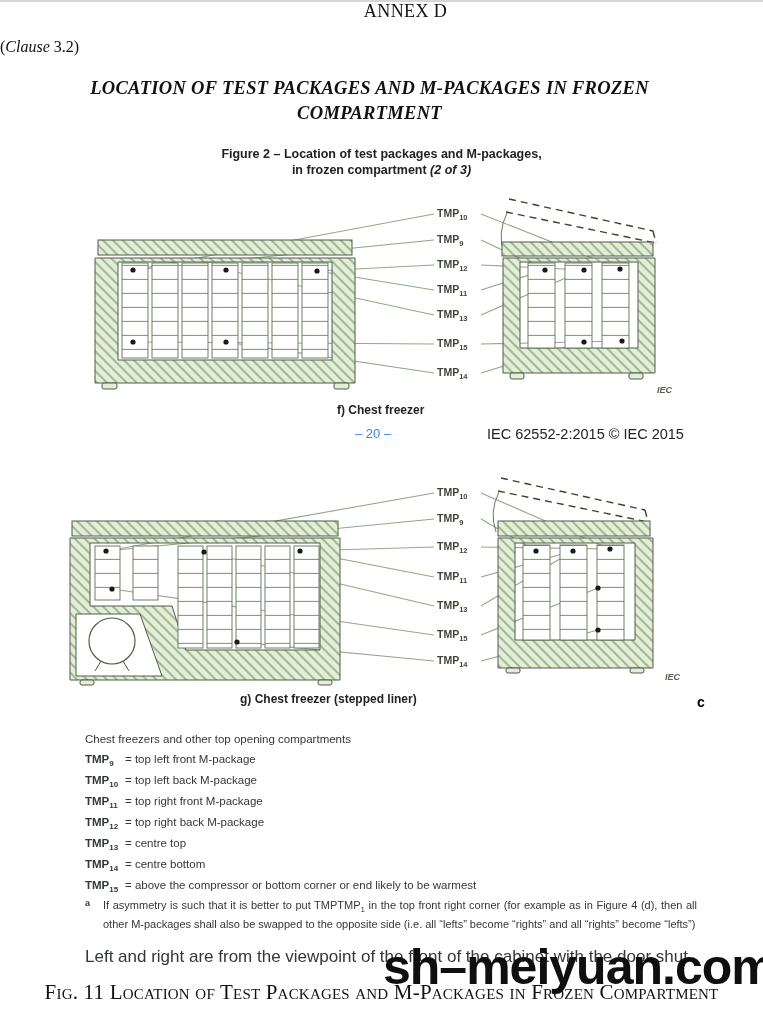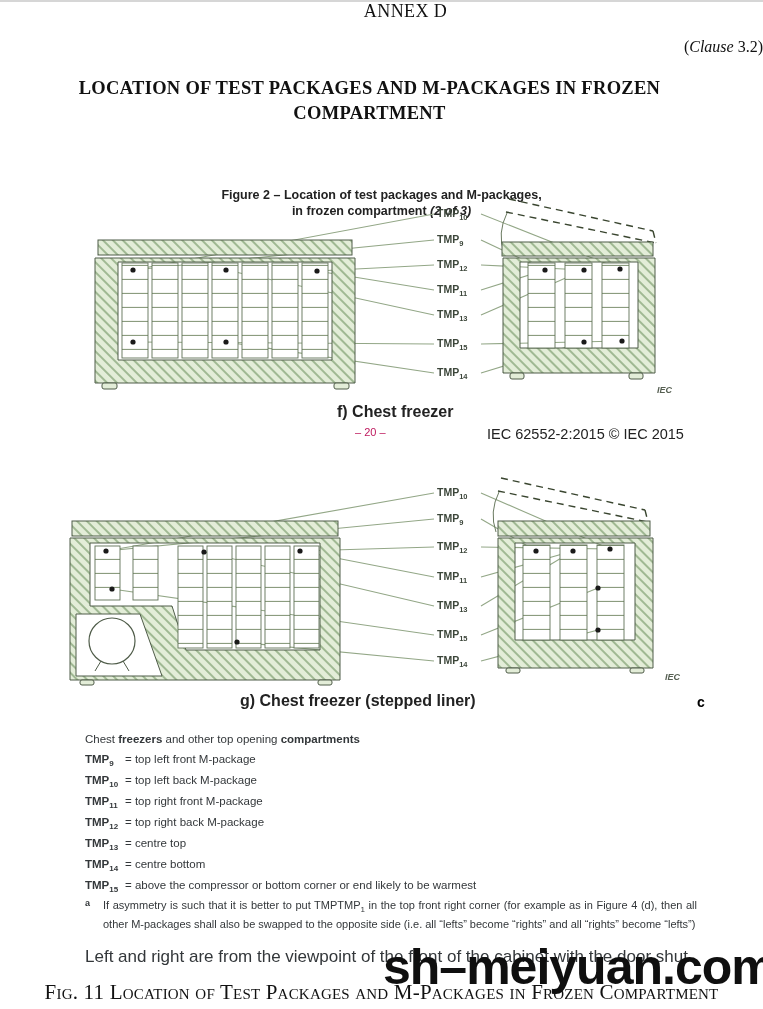--- a/index.html
+++ b/index.html
@@ -2,36 +2,36 @@
 <html><head>
 <meta charset="utf-8">
 <style>
   html,body{margin:0;padding:0;}
   body{width:763px;height:1009px;position:relative;background:#ffffff;overflow:hidden;
        font-family:"Liberation Sans",sans-serif;}
   .abs{position:absolute;}
   .topline{left:0;top:0;width:763px;height:2px;background:#d6d6d6;}
   .serif{font-family:"Liberation Serif",serif;}
   .annex{left:0;top:1px;width:763px;text-align:center;font-weight:normal;font-size:18px;color:#111;letter-spacing:.4px;padding-left:24px;}
-  .clause{left:0;top:38px;width:763px;text-align:right;font-size:16px;color:#111;}
+  .clause{left:0;top:38px;width:763px;text-align:left;font-size:16px;color:#111;}
   .clause i{font-style:italic;}
-  .heading{left:0;top:76px;width:739px;text-align:center;font-weight:bold;font-size:18.5px;line-height:25px;color:#111;letter-spacing:.3px;}
-  .figtitle{left:0;top:146px;width:763px;text-align:center;font-weight:bold;font-size:12.5px;line-height:16px;color:#222;margin-top:41px;}
+  .heading{left:0;top:76px;width:739px;text-align:center;font-weight:bold;font-size:18.5px;line-height:25px;color:#111;letter-spacing:.3px;font-style:italic;}
+  .figtitle{left:0;top:146px;width:763px;text-align:center;font-weight:bold;font-size:12.5px;line-height:16px;color:#222;}
   .figtitle i{font-style:italic;}
   svg.diagram{left:0;top:0;width:763px;height:1009px;z-index:1;}
   .tmp-label{z-index:2;font-weight:bold;font-size:10.5px;color:#3c463a;white-space:nowrap;text-align:center;}
   .tmp-label sub{font-size:7.5px;vertical-align:-3px;}
   .iec-credit{z-index:2;font-size:9px;font-style:italic;font-weight:bold;color:#565f52;}
-  .cap{z-index:2;font-weight:bold;font-size:16px;color:#222;white-space:nowrap;}
-  .pageno{left:355px;top:426px;font-size:11px;color:#be185d;z-index:2;}
+  .cap{z-index:2;font-weight:bold;font-size:12px;color:#222;white-space:nowrap;}
+  .pageno{left:355px;top:426px;font-size:13px;color:#3b82f6;z-index:2;}
   .docref{left:487px;top:426px;font-size:14.5px;color:#222;z-index:2;}
   .strayc{left:697px;top:694px;font-weight:bold;font-size:14px;color:#000;z-index:2;}
   .legend{left:85px;top:733px;width:620px;font-size:11.5px;color:#33373a;z-index:2;}
   .legend .lhead{margin-bottom:8px;}
-  .legend .lhead b{font-weight:bold;}
+  .legend .lhead b{font-weight:normal;}
   .legend-row{height:21px;}
   .tmp-cell{display:inline-block;width:40px;font-weight:bold;}
   .tmp-cell sub{font-size:8px;vertical-align:-3px;}
   .footnote{left:85px;top:898px;width:612px;font-size:11px;line-height:14px;color:#33373a;text-align:justify;z-index:2;}
   .fn-marker{position:absolute;left:0;top:-2px;font-weight:bold;font-size:9px;}
   .fn-body{display:block;margin-left:18px;}
   .fn-body sub{font-size:8px;vertical-align:-3px;}
   .viewnote{left:85px;top:947px;font-size:17px;color:#33373a;z-index:2;white-space:nowrap;}
   .watermark{left:383px;top:938px;font-size:50px;font-weight:700;letter-spacing:-1px;color:#0f0f0f;
              white-space:nowrap;z-index:6;}

